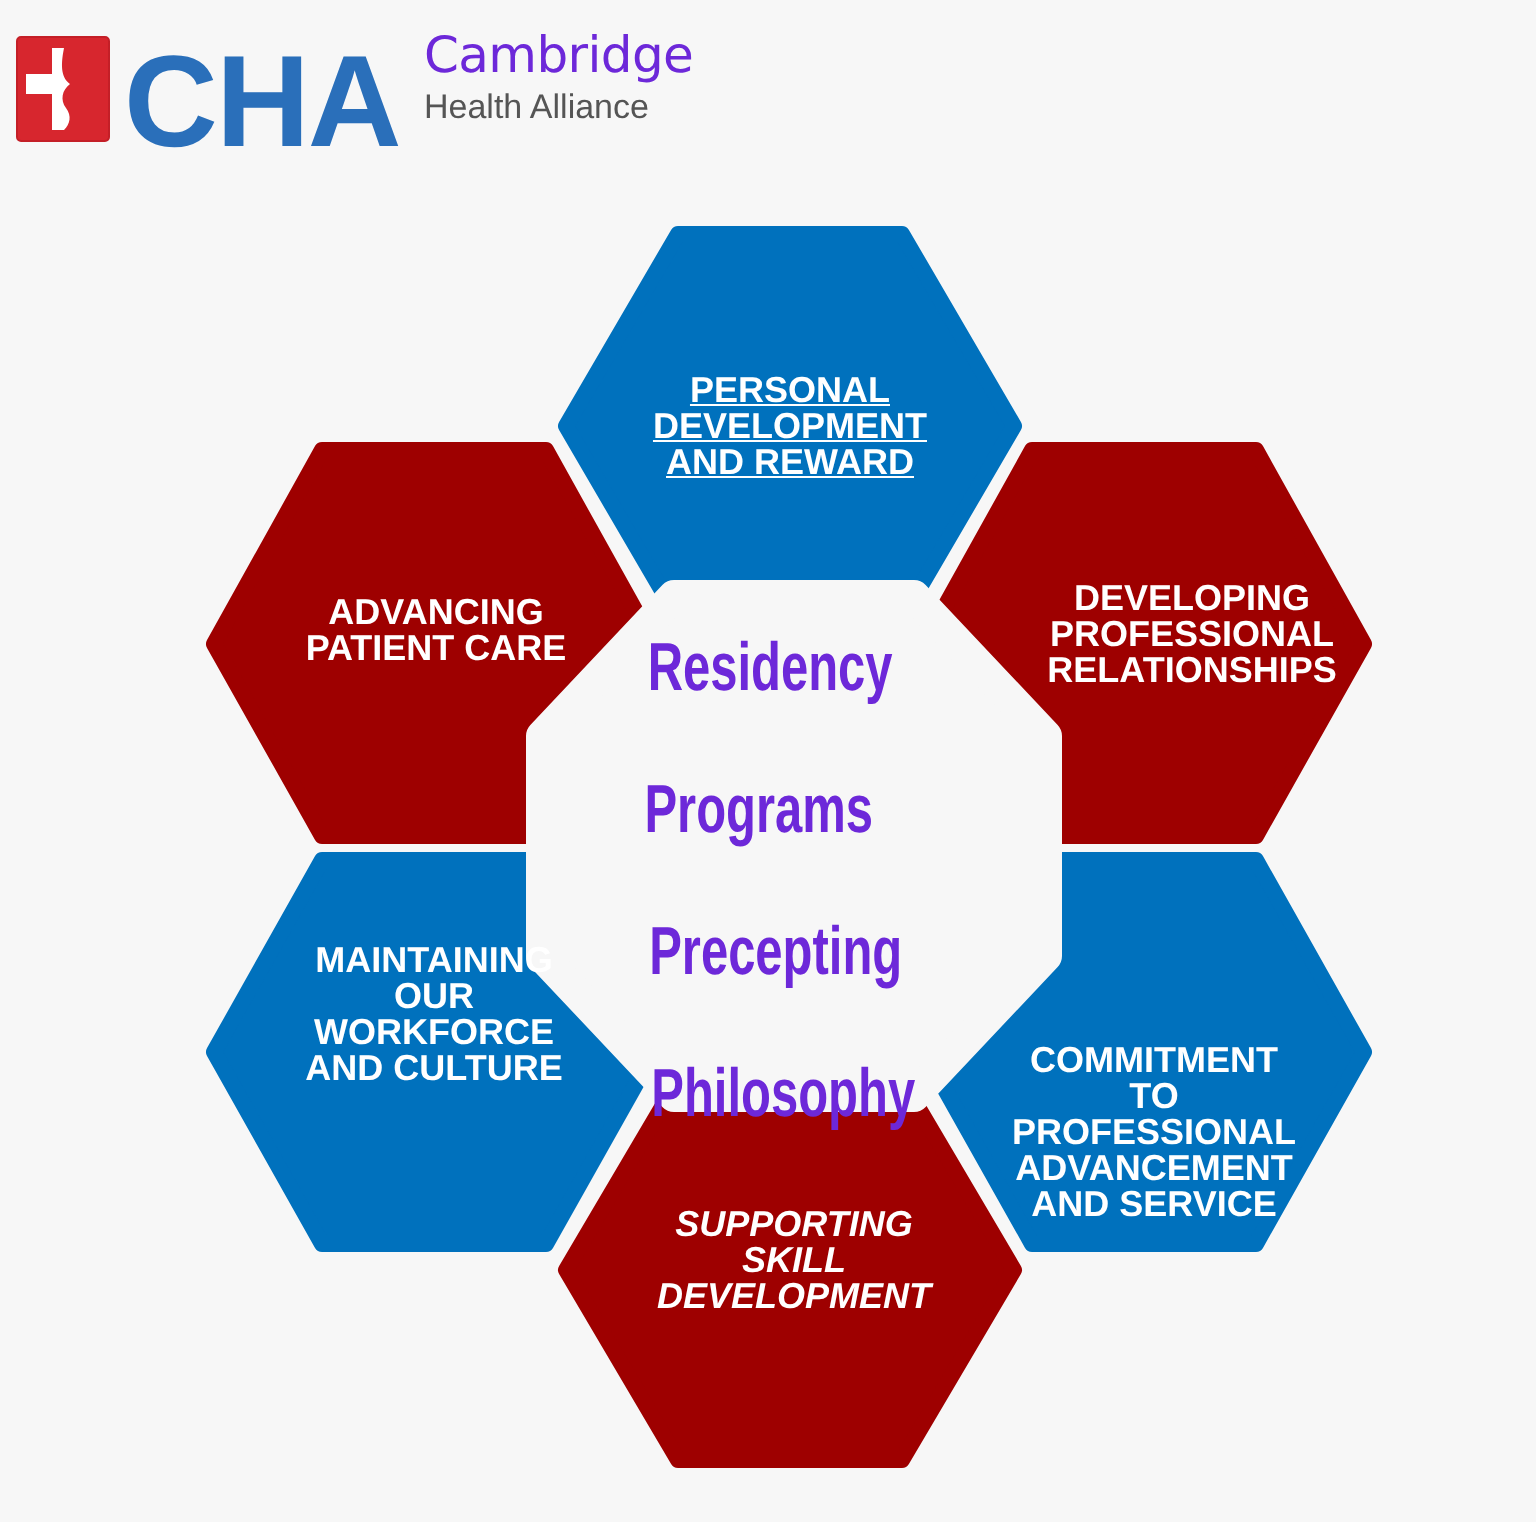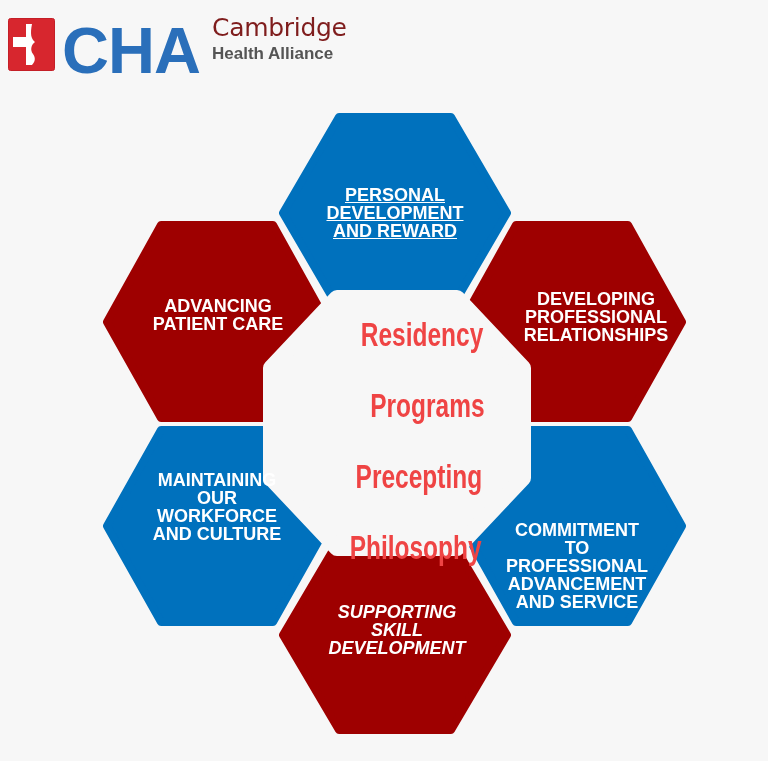--- a/index.html
+++ b/index.html
@@ -42,30 +42,30 @@
       margin-top: 10px;
     }
     .logo-cambridge {
       position: absolute;
       left: 204px;
       top: 2px;
       font-family: "DejaVu Sans", sans-serif;
       font-weight: 400;
       font-size: 25px;
       line-height: 28px;
-      color: #7f1d1d;
+      color: #6d28d9;
       white-space: nowrap;
       letter-spacing: -0.3px;
     }
     .logo-health {
       position: absolute;
       left: 204px;
       top: 32px;
       font-family: "Liberation Sans", sans-serif;
-      font-weight: 700;
+      font-weight: 400;
       font-size: 17px;
       line-height: 20px;
       color: #555555;
       white-space: nowrap;
     }
     svg.diagram {
       position: absolute;
       left: 0;
       top: 0;
       width: 768px;
@@ -79,26 +79,26 @@
       font-family: "Liberation Sans", sans-serif;
       font-weight: 700;
       font-size: 18px;
       line-height: 18px;
       text-transform: uppercase;
       white-space: pre-line;
       transform: translate(-50%, -50%);
     }
     .center-title {
       position: absolute;
-      left: 397px;
+      left: 410px;
       top: 423px;
       width: 220px;
       transform: translate(-50%, -50%);
-      text-align: right;
-      color: #ef4444;
+      text-align: left;
+      color: #6d28d9;
       font-family: "Liberation Sans", sans-serif;
       font-weight: 700;
       font-size: 34px;
       line-height: 35.5px;
       white-space: pre-line;
     }
     .center-title span {
       display: inline-block;
       transform: scaleX(0.72);
       transform-origin: center;

